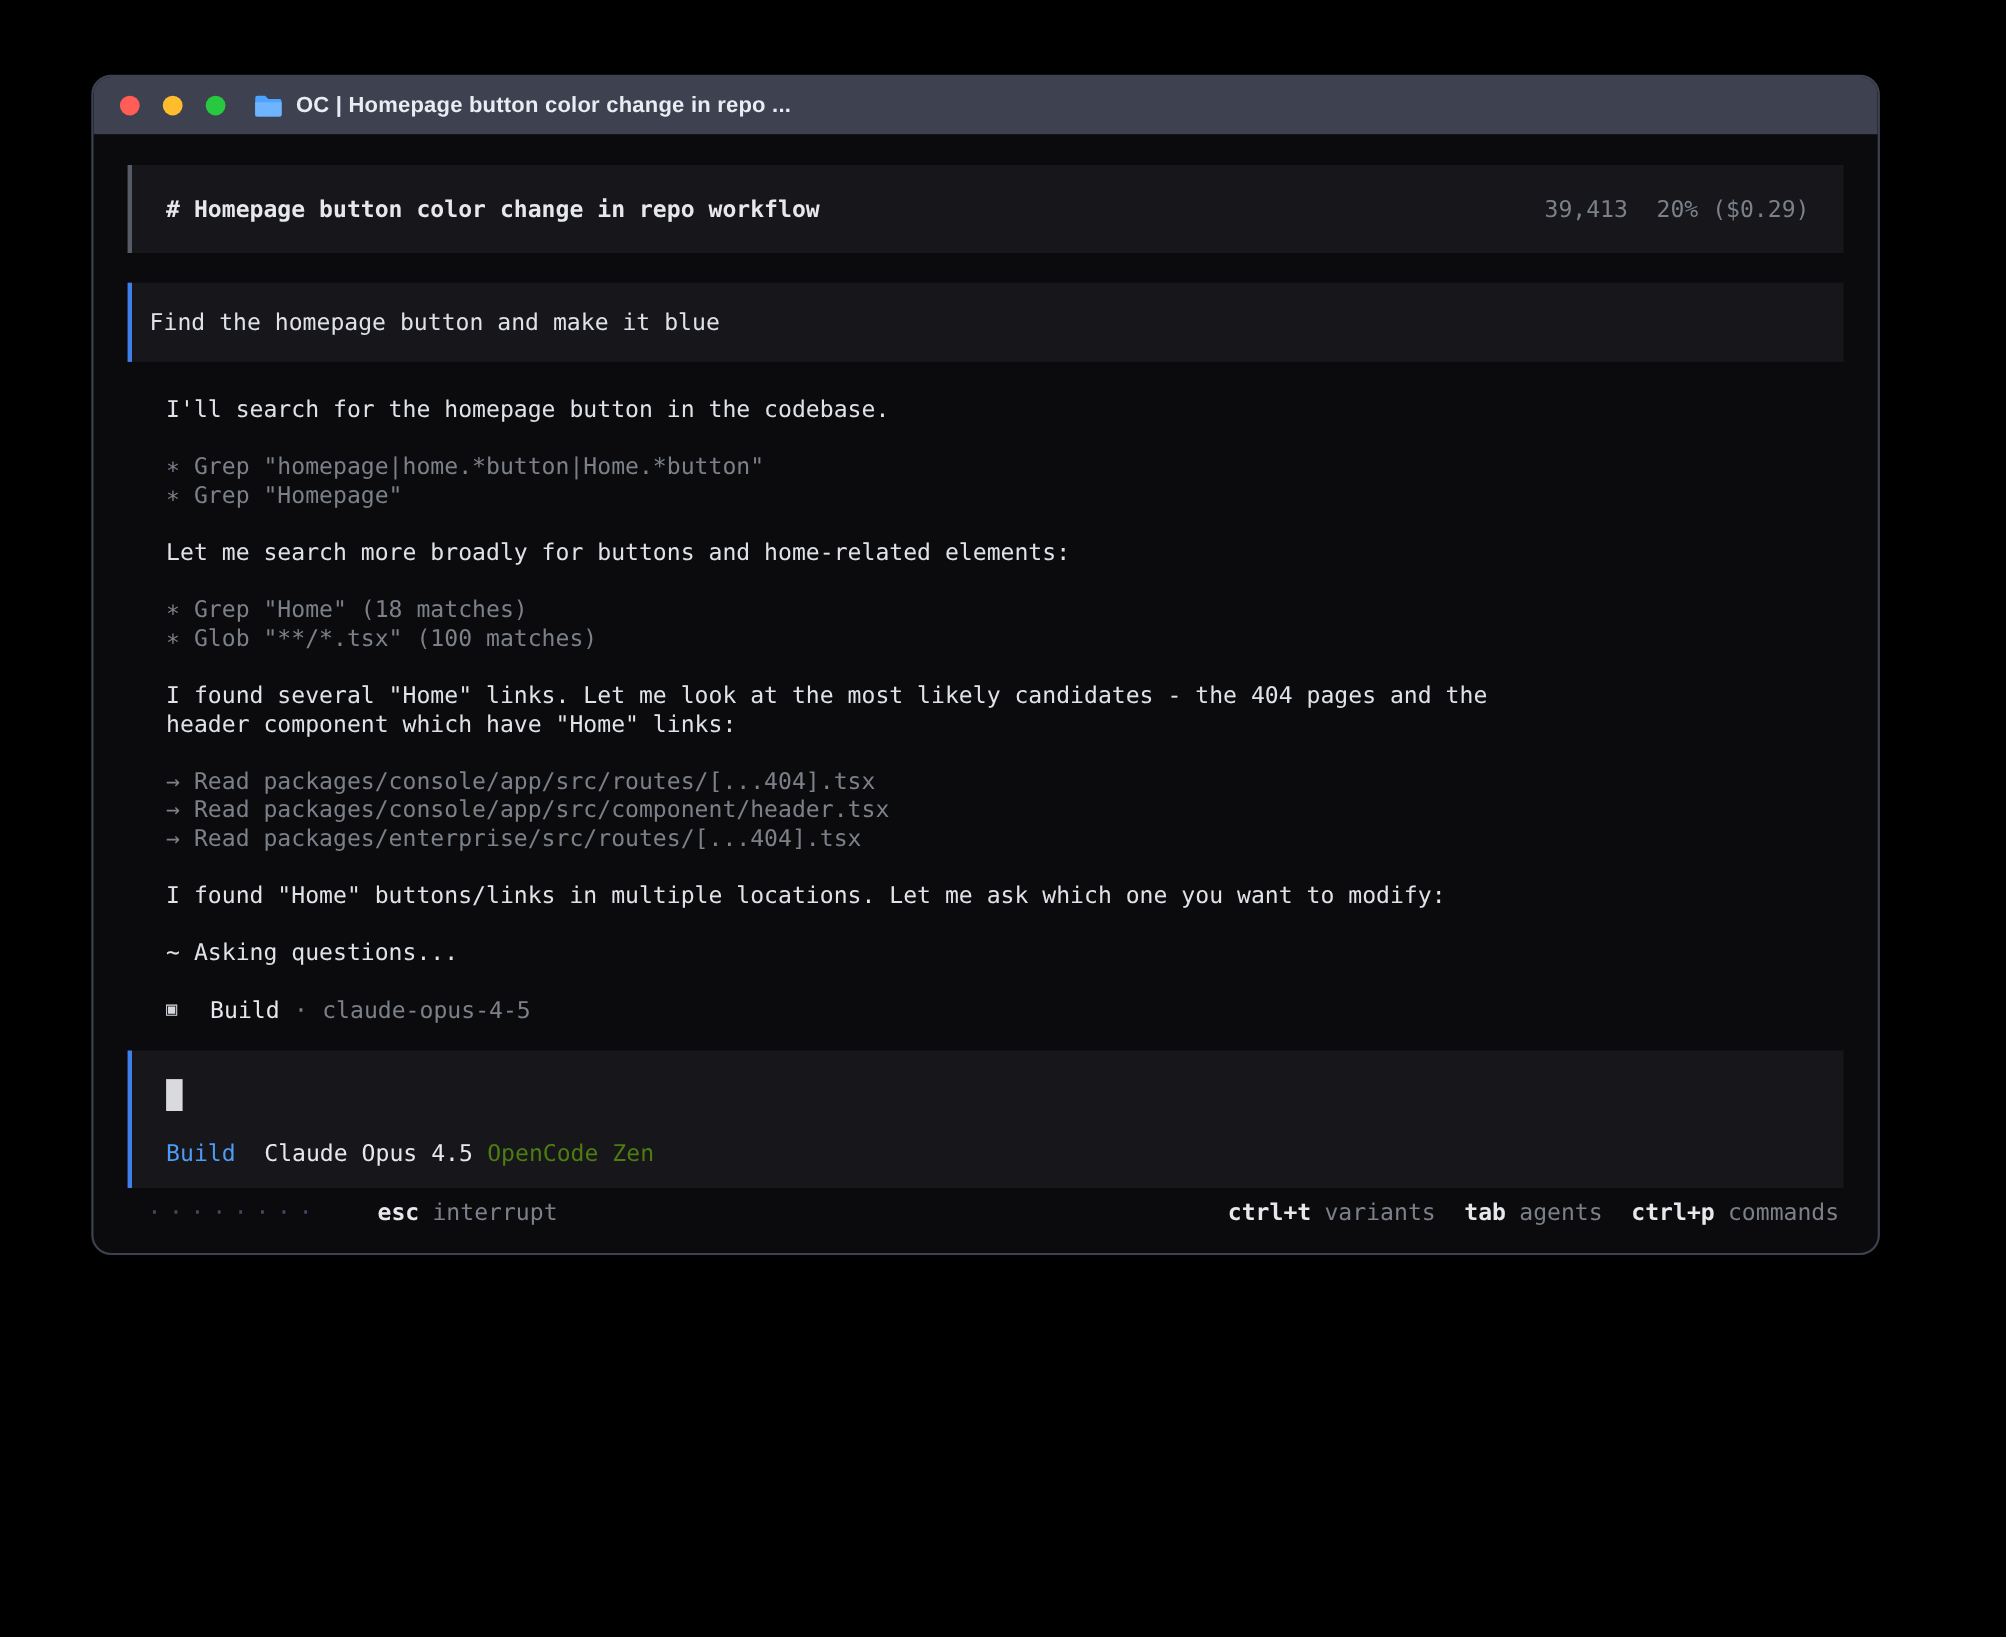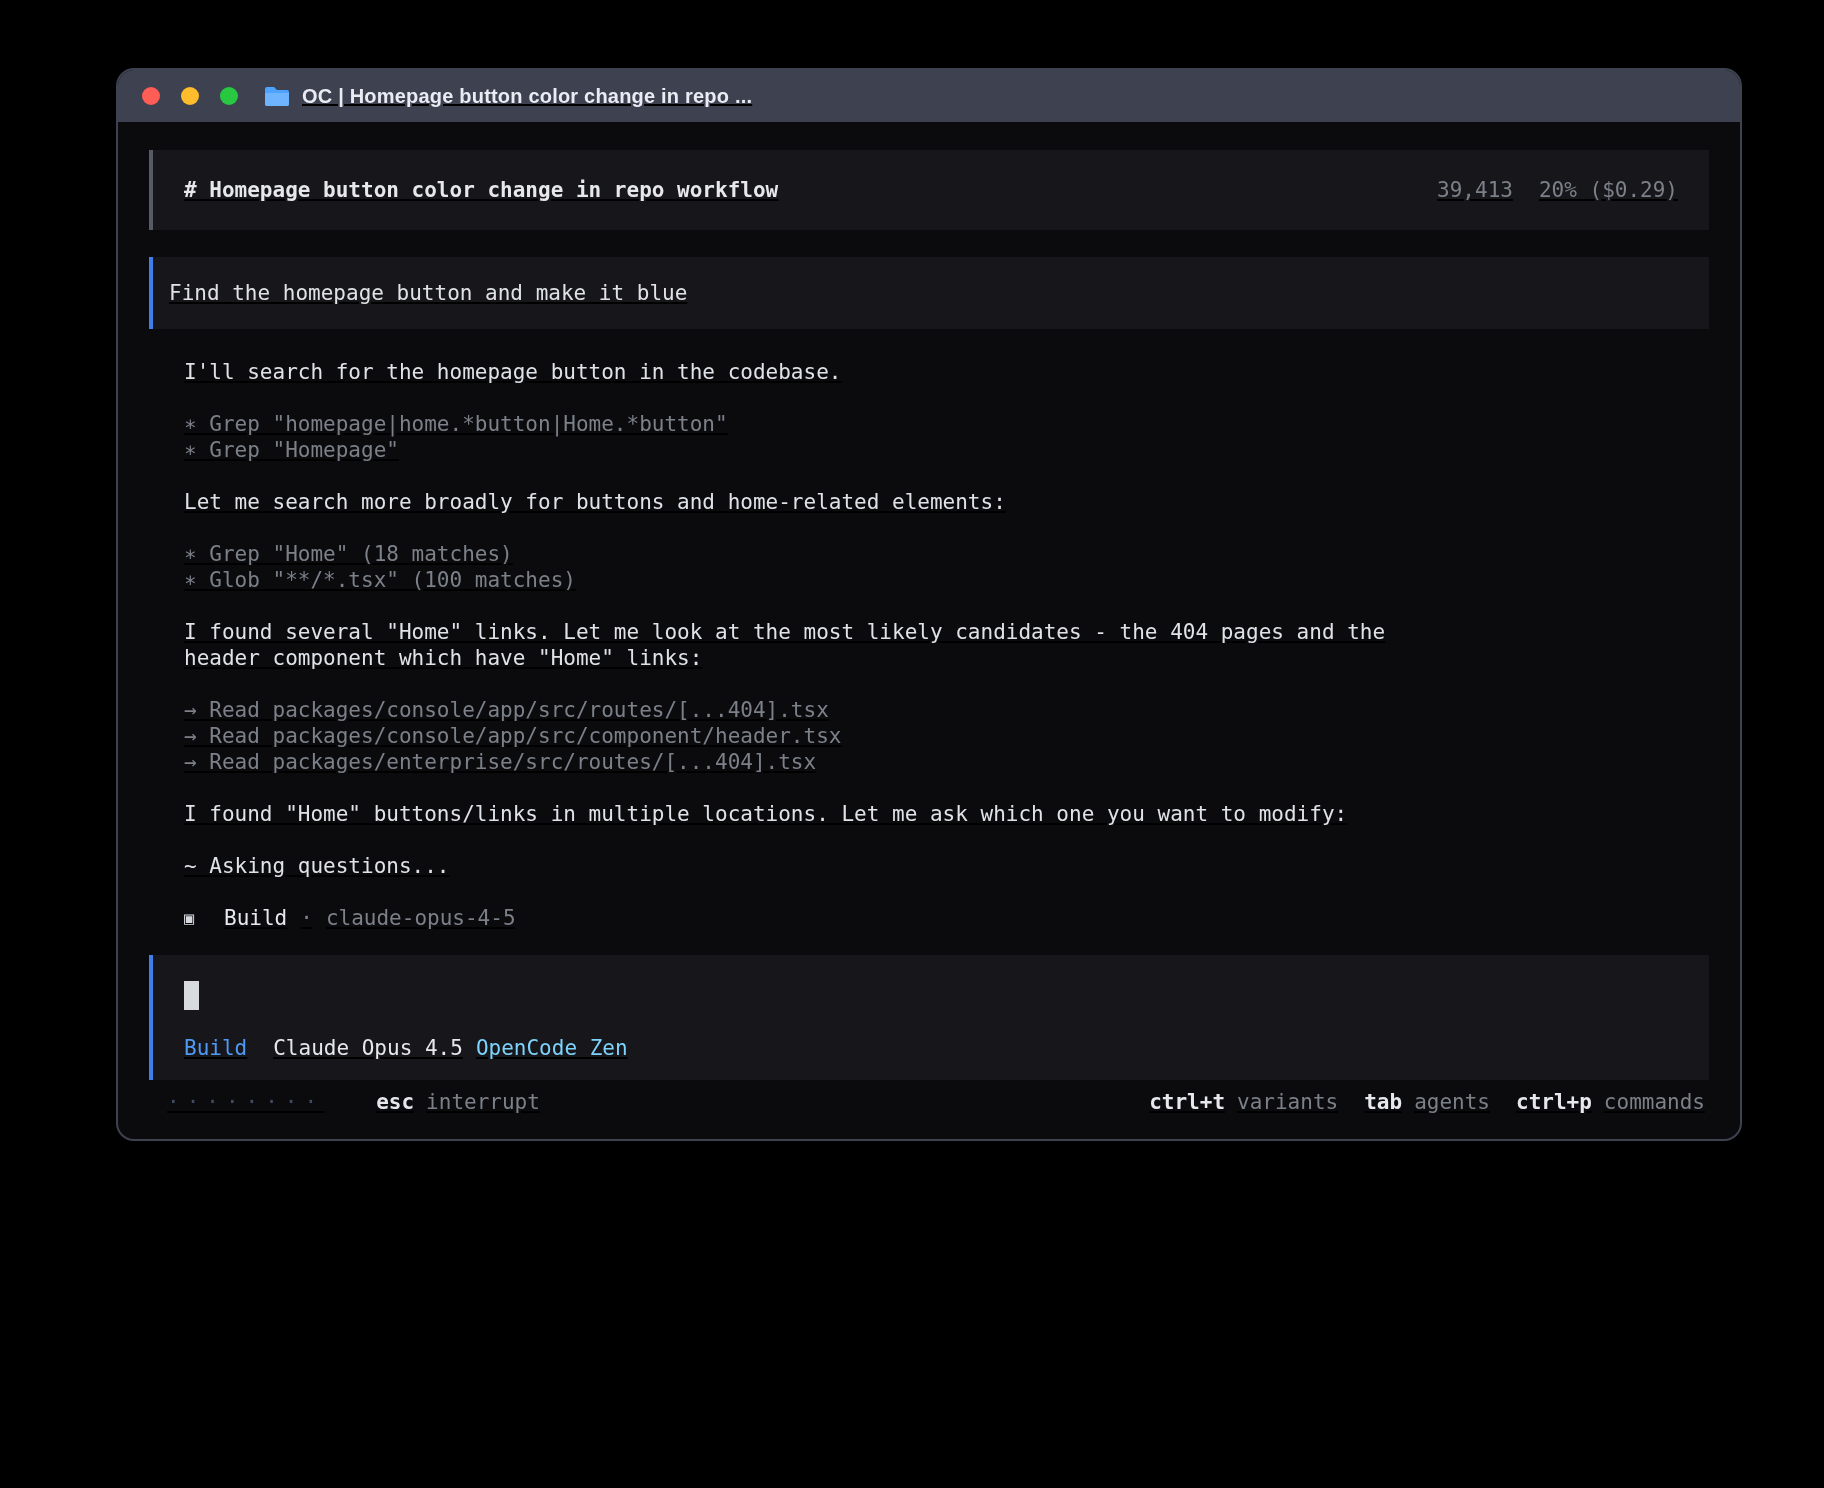--- a/index.html
+++ b/index.html
@@ -1,27 +1,26 @@
 <!DOCTYPE html>
 <html><head>
 <meta charset="utf-8">
 <style>
   * { margin: 0; padding: 0; box-sizing: border-box; }
   html, body { width: 1824px; height: 1488px; background: #000000; overflow: hidden; }
   body { font-family: "DejaVu Sans Mono", monospace; }
 
   .window {
     position: absolute;
-    left: 116px; top: 68px;
+    left: 83px; top: 68px;
     width: 1626px; height: 1073px;
     background: #0b0b0e;
     border: 2px solid #3d4150;
     border-radius: 18px;
     overflow: hidden;
-    text-decoration: underline;
   }
 
   
   .titlebar {
     height: 52px;
     background: #3d4150;
     display: flex;
     align-items: center;
     padding: 0 24px;
   }
@@ -101,21 +100,21 @@
     flex-direction: column;
     padding: 26px 31px 19px 31px;
   }
   .cursor {
     width: 15px; height: 29px;
     background: #d8dade;
   }
   .mode-row { margin-top: auto; display: flex; align-items: baseline; }
   .mode-label    { color: #4e9af5; }
   .mode-model    { color: #e6e8ec; margin-left: 26px; }
-  .mode-provider { color: #7dd3fc; margin-left: 13px; }
+  .mode-provider { color: #4d7c0f; margin-left: 13px; }
 
   
   .statusbar {
     margin-top: 9px;
     display: flex;
     justify-content: space-between;
     align-items: center;
     padding: 0 4px 0 18px;
   }
   .sb-left { display: flex; align-items: center; }

